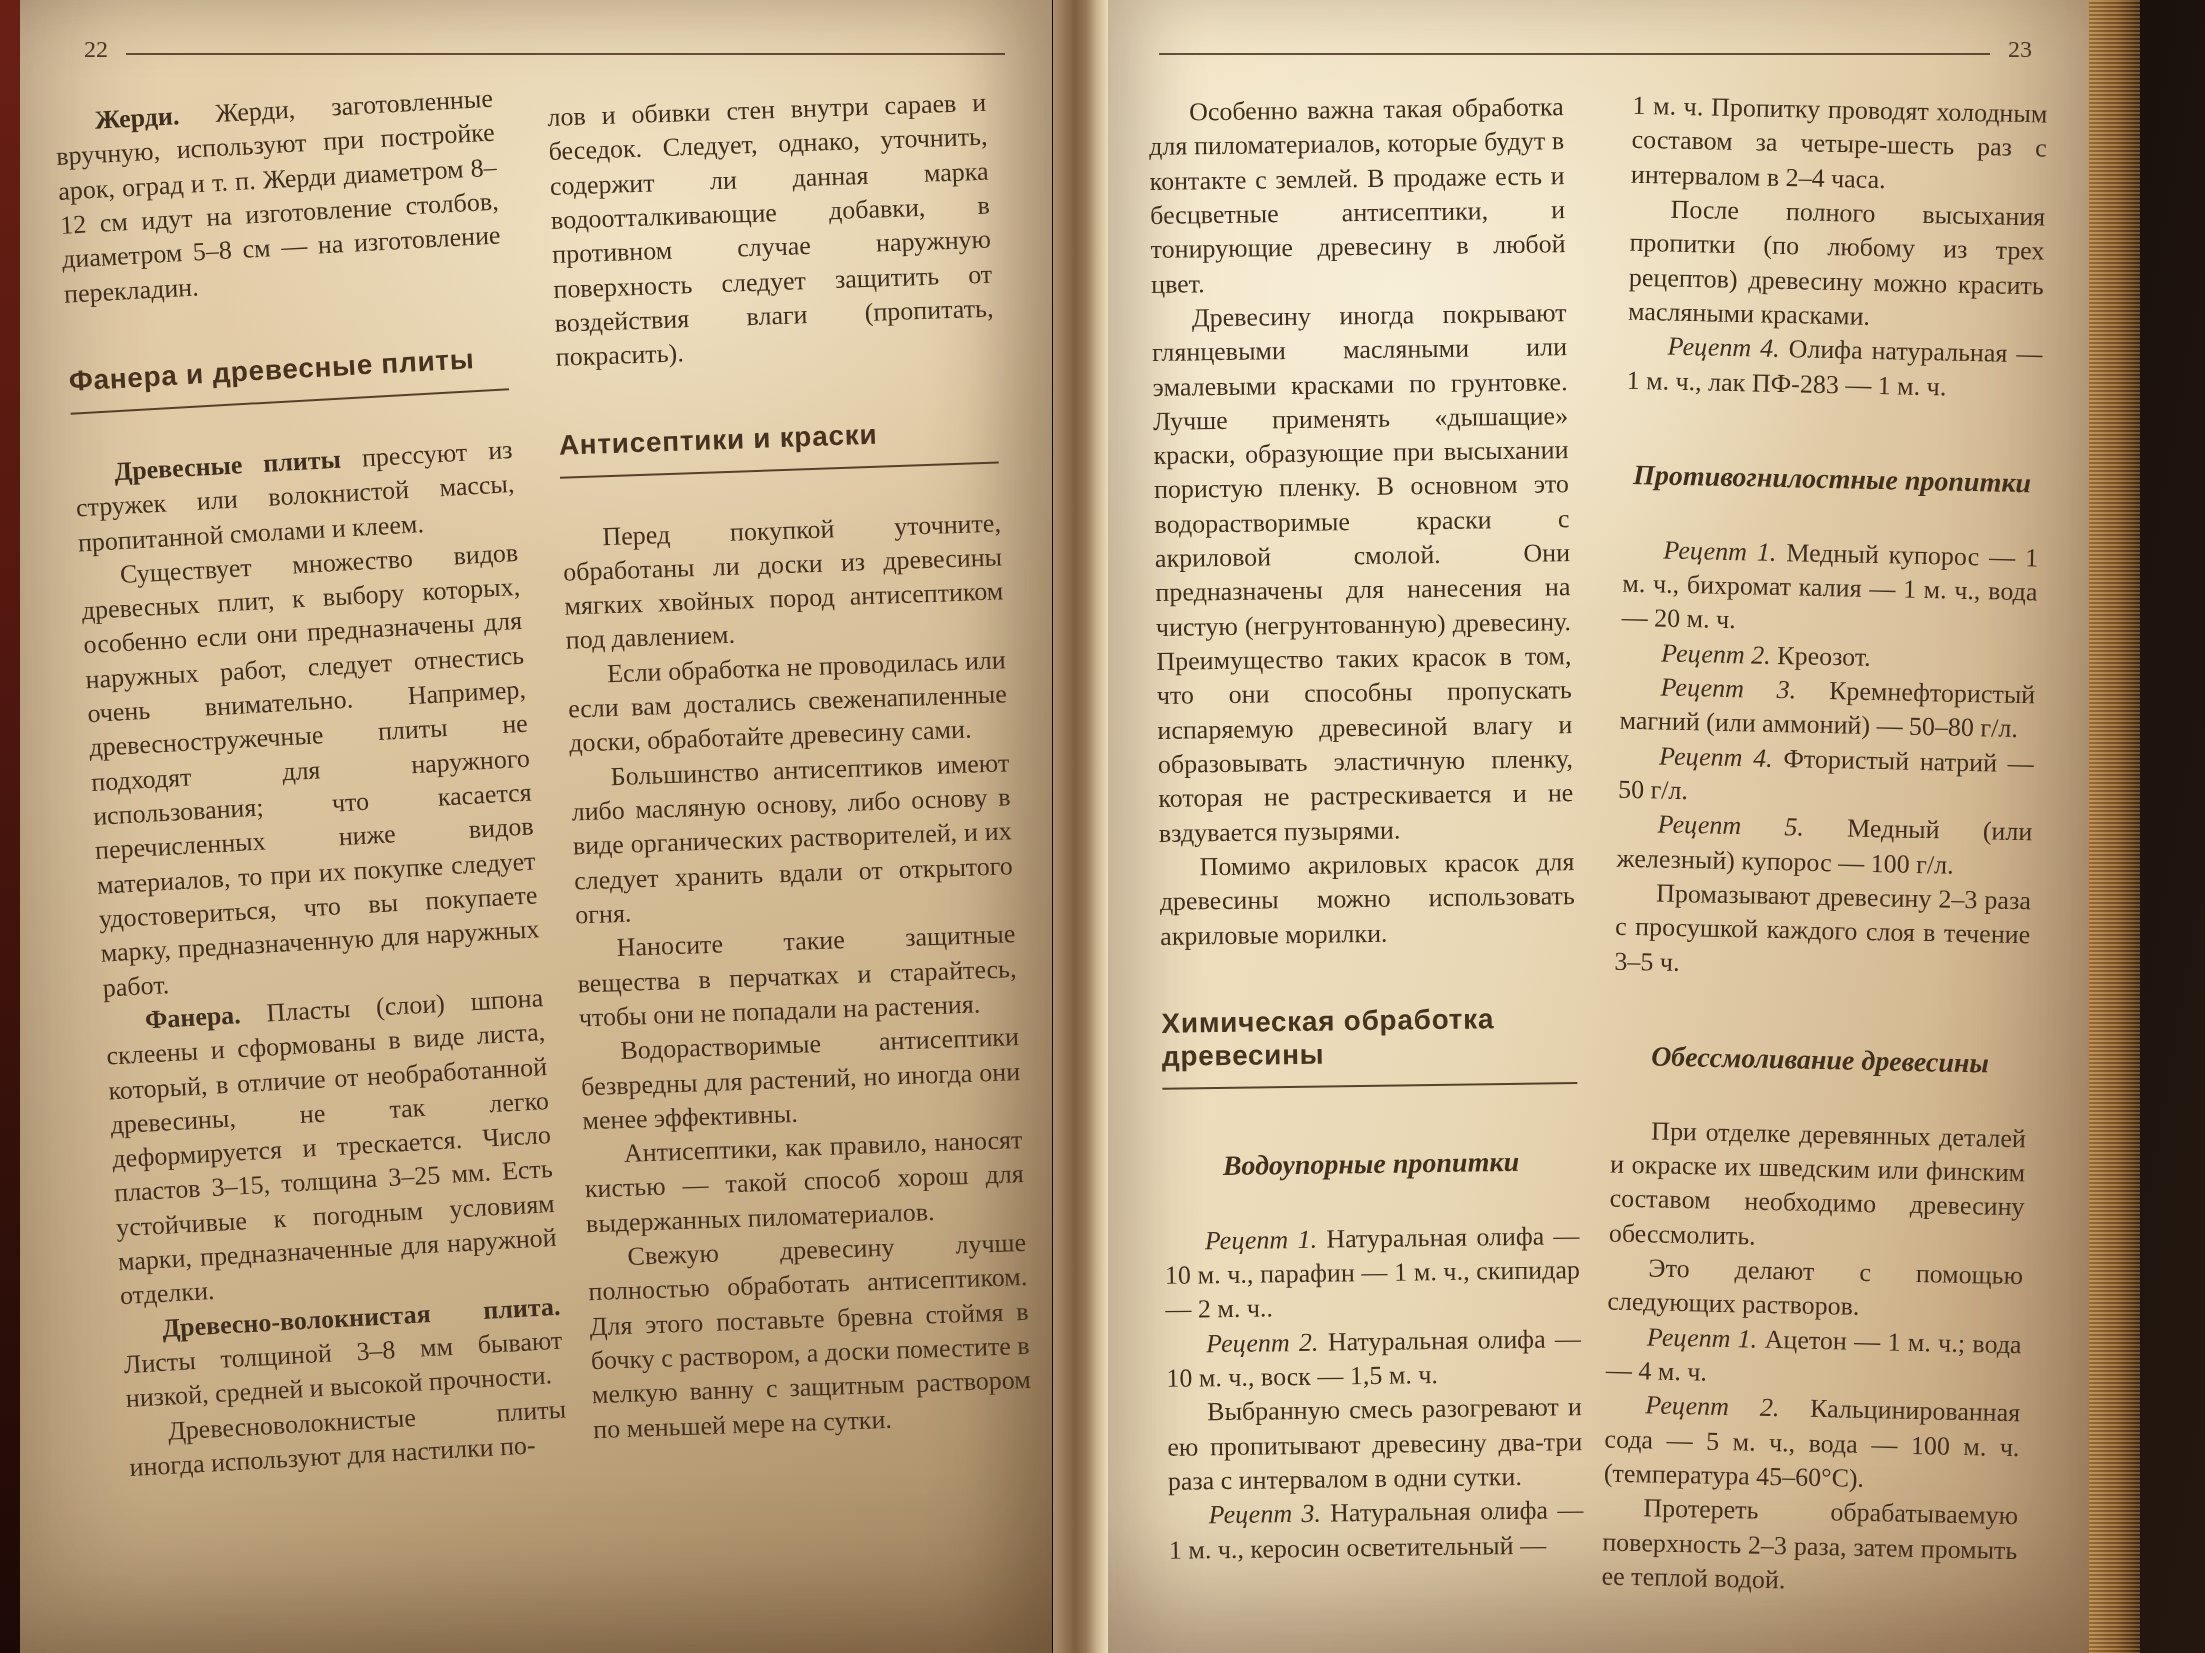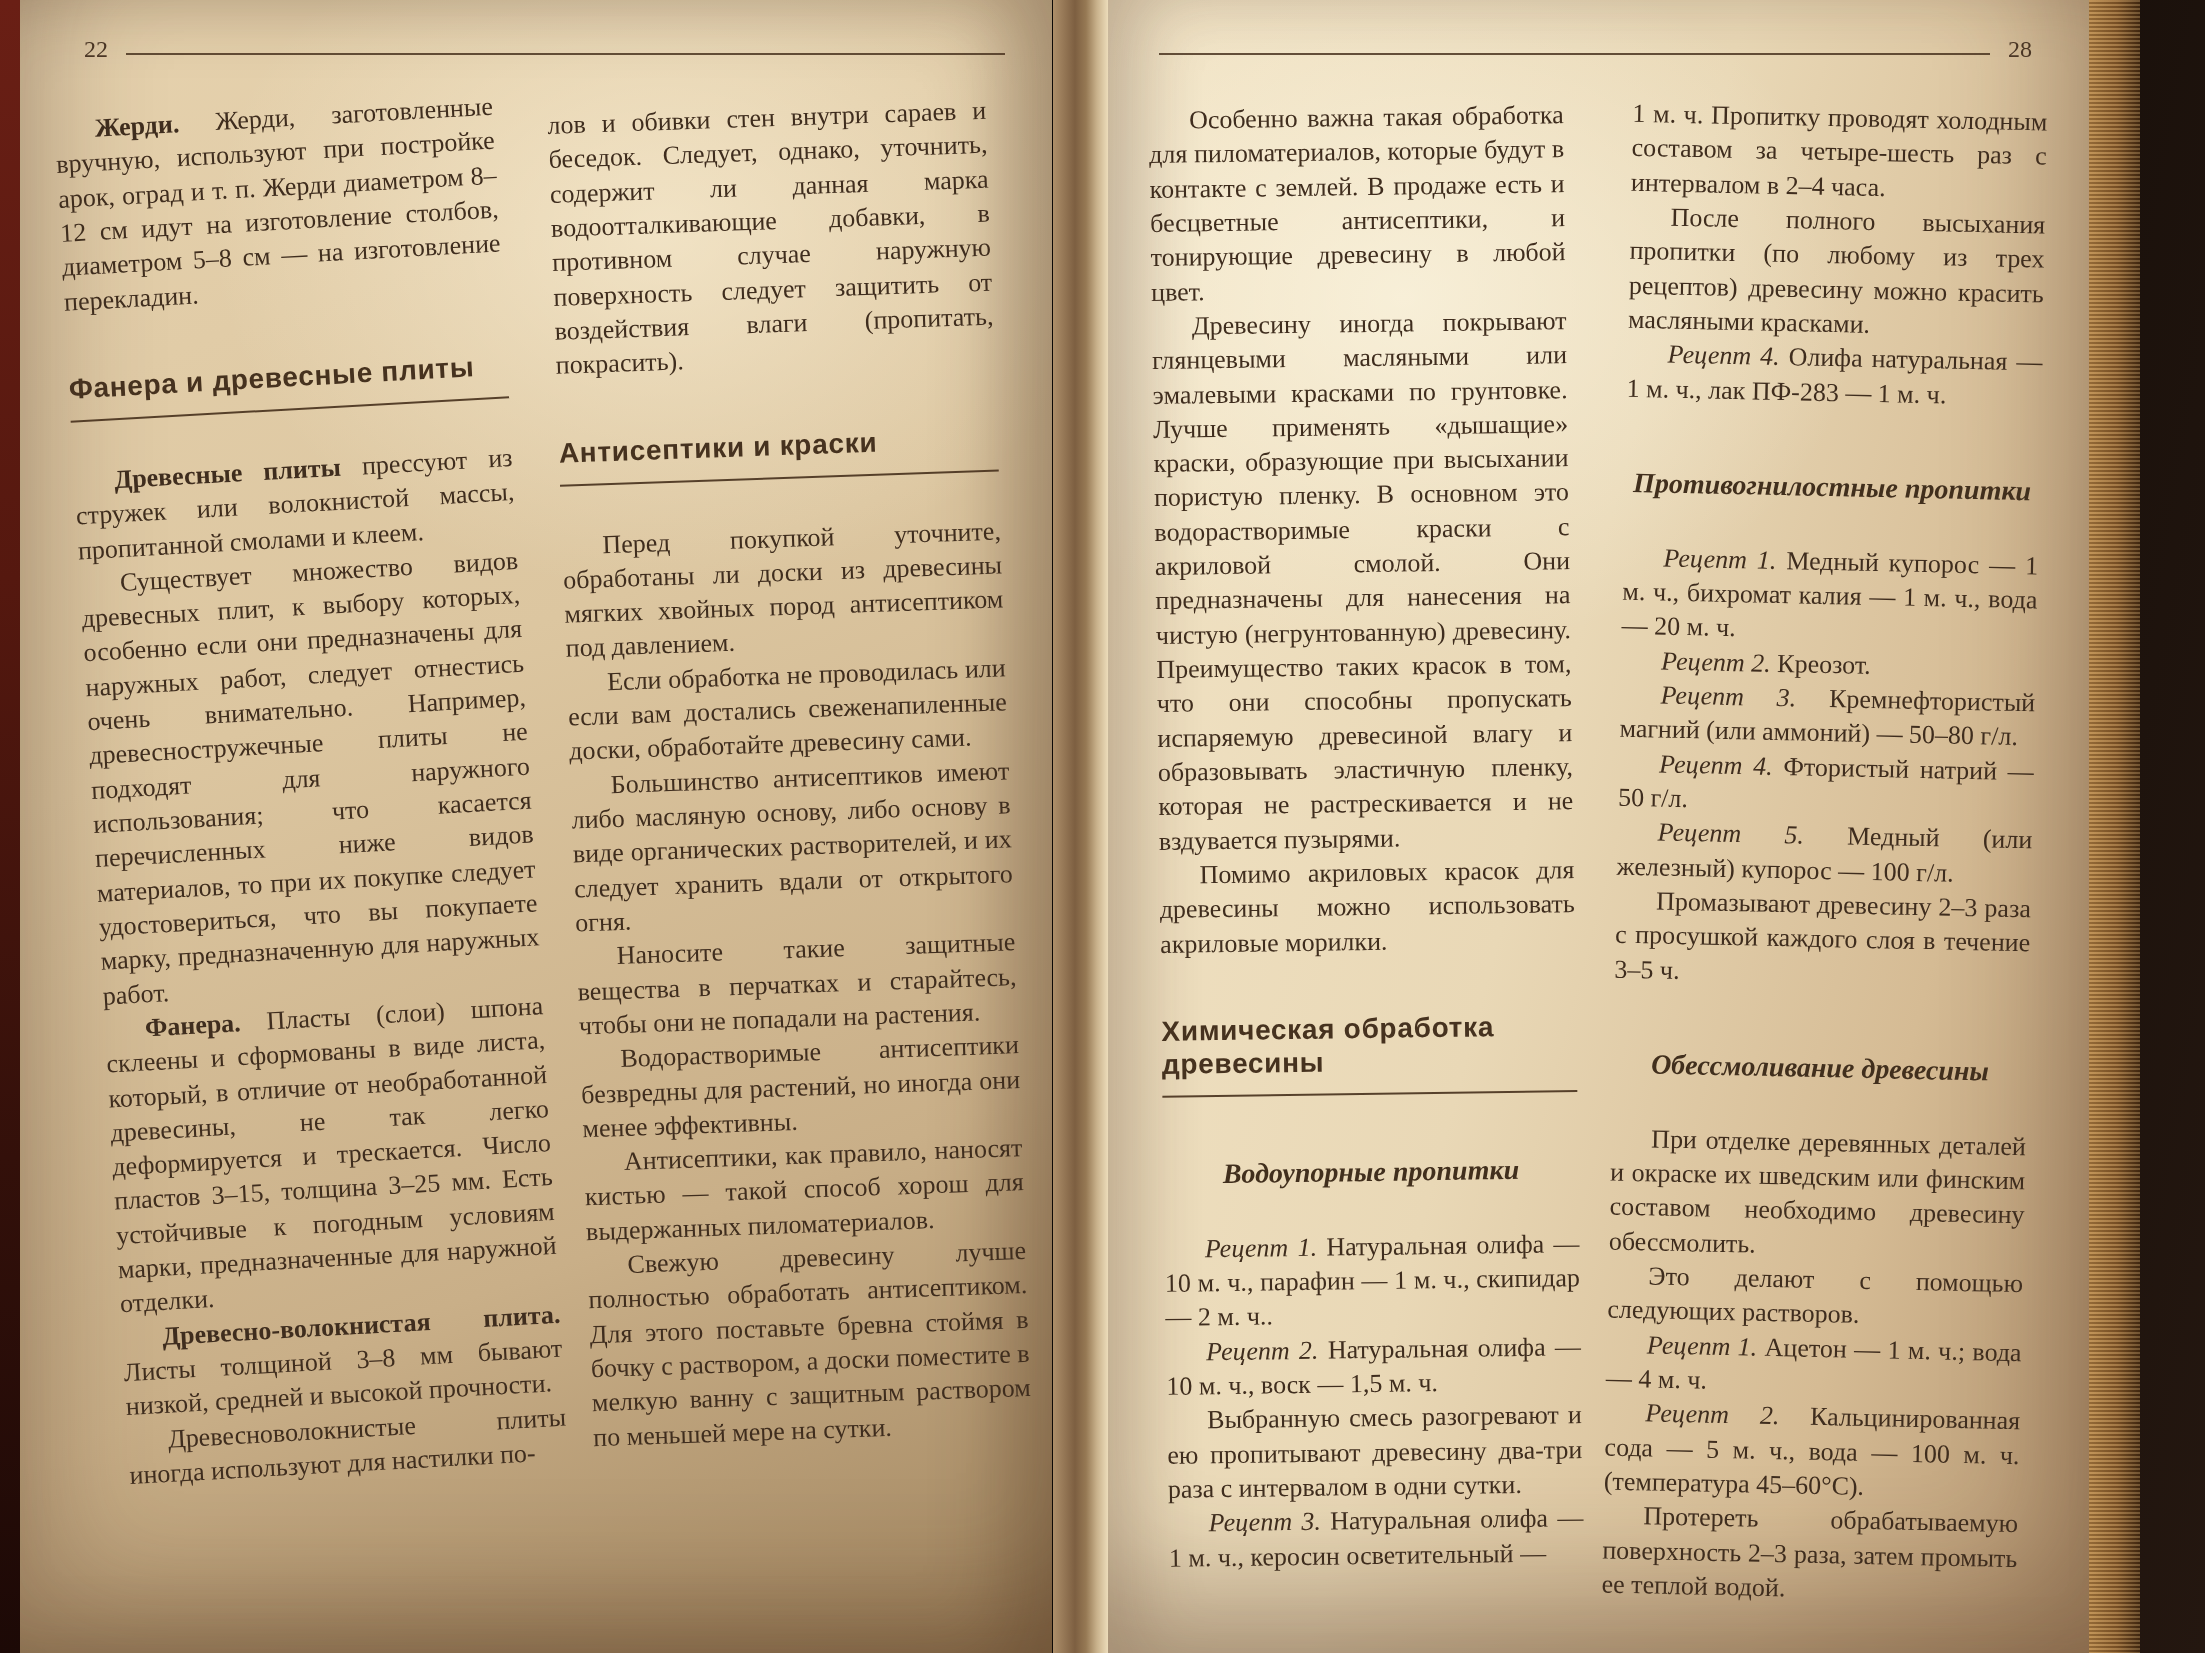--- a/index.html
+++ b/index.html
@@ -44,21 +44,21 @@
       repeating-linear-gradient(180deg, rgba(255,224,166,0.22) 0 2px, rgba(20,10,4,0.18) 2px 4px),
       linear-gradient(90deg, #b07f42 0%, #8a5c2b 55%, #482c12 100%);
   }
 
   .page-inner { position: relative; height: 100%; box-sizing: border-box; }
   .page-left  .page-inner { padding: 37px 47px 0 64px; }
   .page-right .page-inner { padding: 37px 57px 0 51px; }
 
   .page-header {
     display: flex; align-items: flex-end; gap: 17.6px;
-    font-size: 24px; margin-bottom: 40px; color: #4a3625;
+    font-size: 24px; margin-bottom: 32px; color: #4a3625;
   }
   .header-rule { flex: 1; border-bottom: 2.7px solid rgba(74,52,32,0.85); margin-bottom: 6px; }
   .page-number { line-height: 1; }
 
   .columns { display: flex; gap: 43px; }
   .column { flex: 1; font-size: 26px; line-height: 1.32; text-align: justify; hyphens: auto; }
 
   .page-left  .col-1 { transform: rotate(-3.2deg); transform-origin: 50% 40%; }
   .page-left  .col-2 { transform: rotate(-2.0deg); transform-origin: 50% 40%; }
   .page-right .col-1 { transform: rotate(-0.8deg); }
@@ -121,21 +121,21 @@
       </div>
     </div>
   </section>
 
   <div class="gutter"></div>
 
   <section class="page page-right">
     <div class="page-inner">
       <div class="page-header">
         <span class="header-rule"></span>
-        <span class="page-number">28</span>
+        <span class="page-number">23</span>
       </div>
       <div class="columns">
         <div class="column col-1" lang="ru">
             <p class="para">Особенно важна такая обработка для пиломатериалов, которые будут в контакте с землей. В продаже есть и бесцветные антисептики, и тонирующие древесину в любой цвет.</p>
             <p class="para">Древесину иногда покрывают глянцевыми масляными или эмалевыми красками по грунтовке. Лучше применять «дышащие» краски, образующие при высыхании пористую пленку. В основном это водорастворимые краски с акриловой смолой. Они предназначены для нанесения на чистую (негрунтованную) древесину. Преимущество таких красок в том, что они способны пропускать испаряемую древесиной влагу и образовывать эластичную пленку, которая не растрескивается и не вздувается пузырями.</p>
             <p class="para">Помимо акриловых красок для древесины можно использовать акриловые морилки.</p>
             <h2 class="col-heading">Химическая обработка древесины</h2>
             <h3 class="sub-heading">Водоупорные пропитки</h3>
             <p class="para"><span class="lead-italic">Рецепт 1. </span>Натуральная олифа — 10 м. ч., парафин — 1 м. ч., скипидар — 2 м. ч..</p>
             <p class="para"><span class="lead-italic">Рецепт 2. </span>Натуральная олифа — 10 м. ч., воск — 1,5 м. ч.</p>

